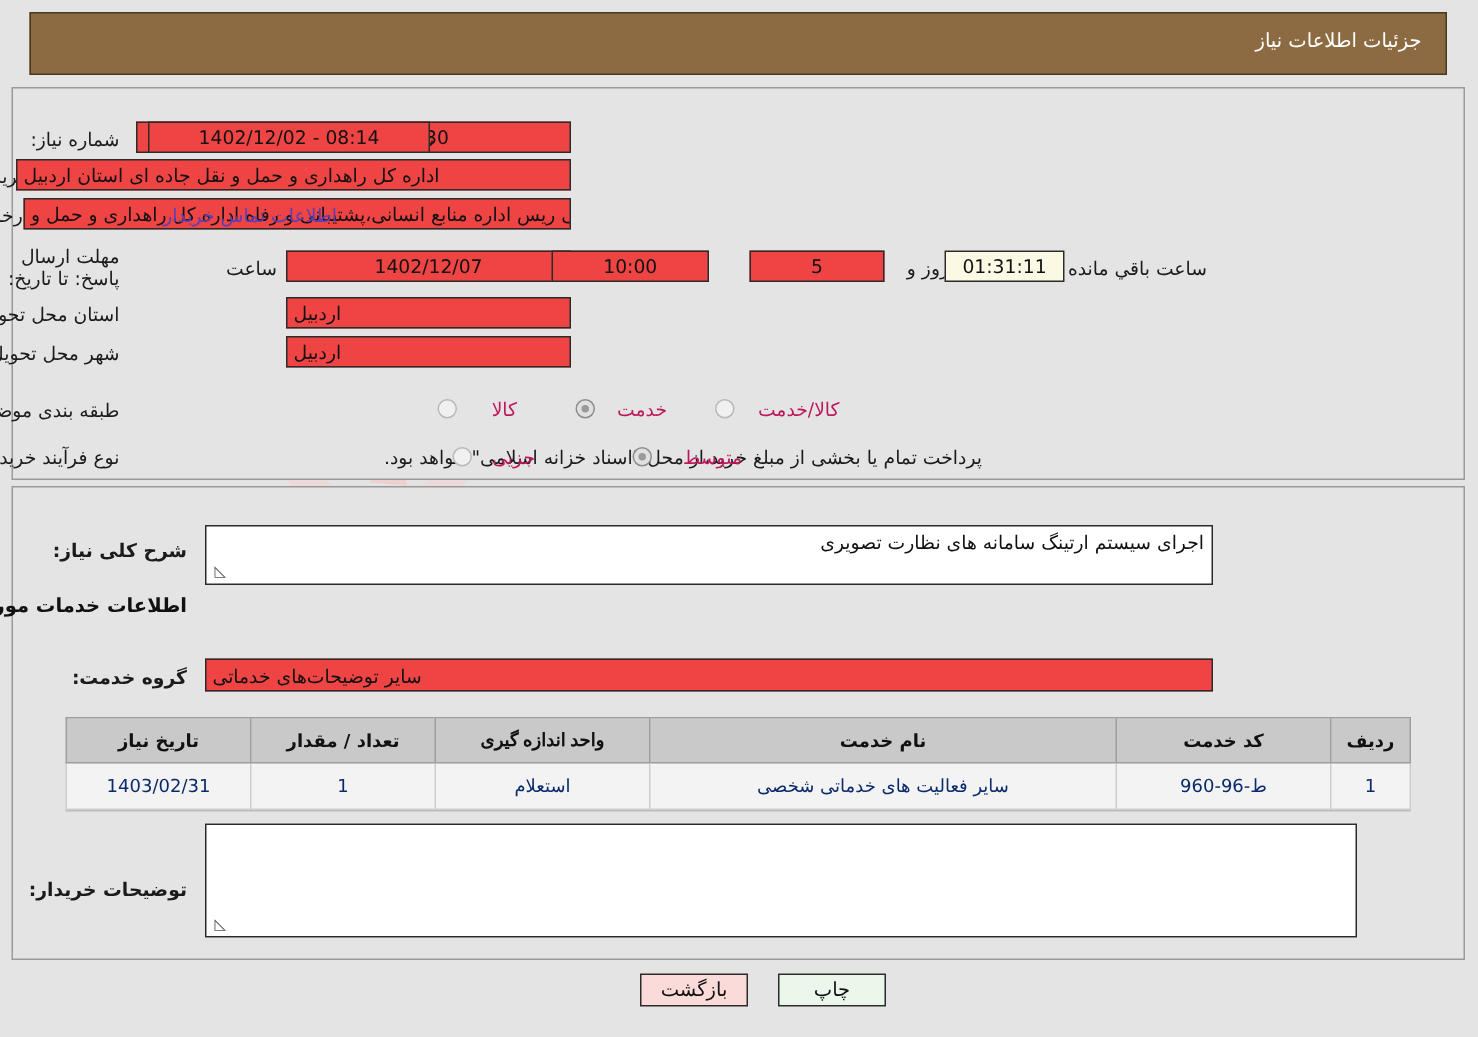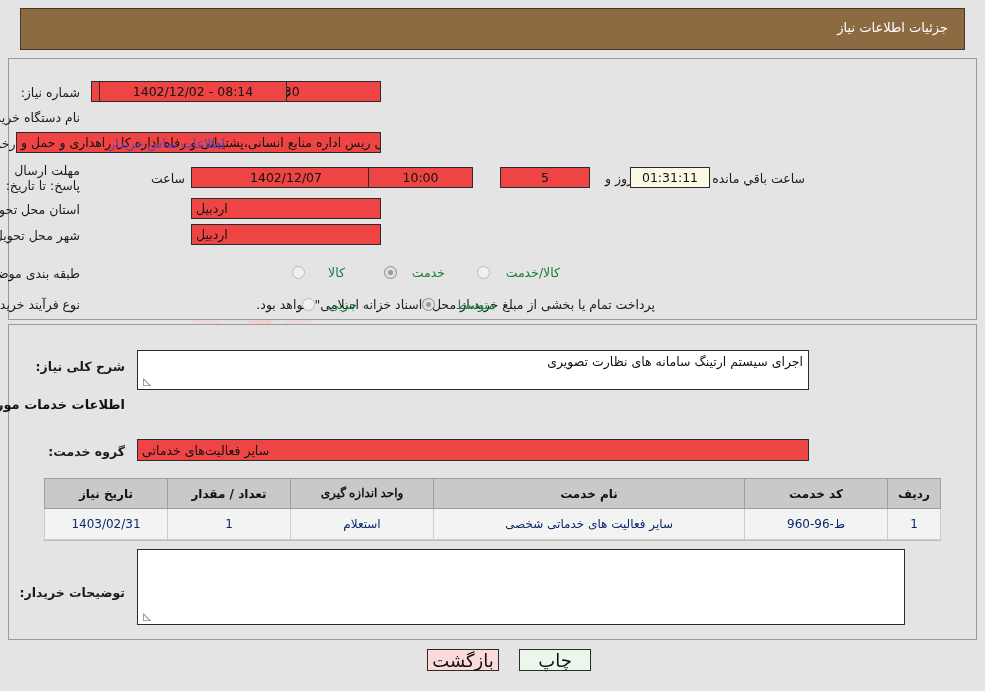--- a/index.html
+++ b/index.html
@@ -152,21 +152,21 @@
     content: "";
     position: absolute;
     left: 3px; top: 3px;
     width: 5px; height: 5px;
     border-radius: 50%;
     background: #9a9a9a;
   }
   .rlabel {
     position: absolute;
     font-size: 12.5px;
-    color: #15803d;
+    color: #be185d;
     white-space: nowrap;
     z-index: 4;
   }
 
   
   .ta {
     position: absolute;
     background: #ffffff;
     border: 1px solid #2b2b2b;
     box-sizing: border-box;
@@ -215,21 +215,21 @@
     padding: 2px 6px;
     text-align: center;
   }
 
   
   .btn {
     position: absolute;
     height: 22px;
     border: 1px solid #2b2b2b;
     box-sizing: border-box;
-    font-size: 18px;
+    font-size: 13px;
     color: #111;
     display: flex;
     align-items: center;
     justify-content: center;
     cursor: pointer;
     z-index: 4;
   }
   .btn-print  { background: #eaf7ea; }
   .btn-back   { background: #fbdada; }
 
@@ -261,20 +261,21 @@
   <div class="panel" id="panel-top"></div>
   <div class="panel" id="panel-bottom"></div>
 
   <div class="lbl" style="right:905px;top:85px;">شماره نیاز:</div>
   <div class="fld center" style="right:604px;top:81px;width:290px;height:21px;">1102003740000230</div>
 
   <div class="lbl" style="right:695px;top:85px;">تاریخ و ساعت اعلان عمومی:</div>
   <div class="fld center" style="right:698px;top:81px;width:188px;height:21px;">08:14 - 1402/12/02</div>
 
   <div class="lbl" style="right:905px;top:110px;">نام دستگاه خریدار:</div>
+  <div class="fld right" style="right:604px;top:106px;width:370px;height:21px;">اداره کل راهداری و حمل و نقل جاده ای استان اردبیل</div>
 
   <div class="lbl" style="right:905px;top:136px;">ایجاد کننده درخواست:</div>
   <div class="fld right" style="right:604px;top:132px;width:365px;height:21px;">رضا پناهی ریس اداره منابع انسانی،پشتیبانی و رفاه اداره کل راهداری و حمل و </div>
   <div class="link" style="right:760px;top:136px;">اطلاعات تماس خریدار</div>
 
   <div class="lbl" style="right:905px;top:163px;width:80px;line-height:15px;white-space:normal;text-align:right;">مهلت ارسال پاسخ: تا تاریخ:</div>
   <div class="fld center" style="right:604px;top:167px;width:190px;height:21px;">1402/12/07</div>
   <div class="small-txt" style="right:800px;top:171px;">ساعت</div>
   <div class="fld center" style="right:512px;top:167px;width:105px;height:21px;">10:00</div>
   <div class="fld center" style="right:395px;top:167px;width:90px;height:21px;">5</div>
@@ -305,21 +306,21 @@
 
   <div class="lbl lbl-b" style="right:860px;top:359px;">شرح کلی نیاز:</div>
   <div class="ta" style="right:176px;top:350px;width:672px;height:40px;text-align:right;">
     <span>اجرای سیستم ارتینگ سامانه های نظارت تصویری</span>
     <span class="grip">◺</span>
   </div>
 
   <div class="section-title" style="right:860px;top:397px;">اطلاعات خدمات مورد نیاز</div>
 
   <div class="lbl lbl-b" style="right:860px;top:444px;">گروه خدمت:</div>
-  <div class="fld right" style="right:176px;top:439px;width:672px;height:22px;">سایر فعالیت‌های خدماتی</div>
+  <div class="fld right" style="right:176px;top:439px;width:672px;height:22px;">سایر توضیحات‌های خدماتی</div>
 
   <table class="tbl">
     <thead>
       <tr>
         <th style="width:40px;">ردیف</th>
         <th style="width:130px;">کد خدمت</th>
         <th>نام خدمت</th>
         <th style="width:130px;font-family:Liberation Serif, serif;">واحد اندازه گیری</th>
         <th style="width:110px;">تعداد / مقدار</th>
         <th style="width:110px;">تاریخ نیاز</th>

